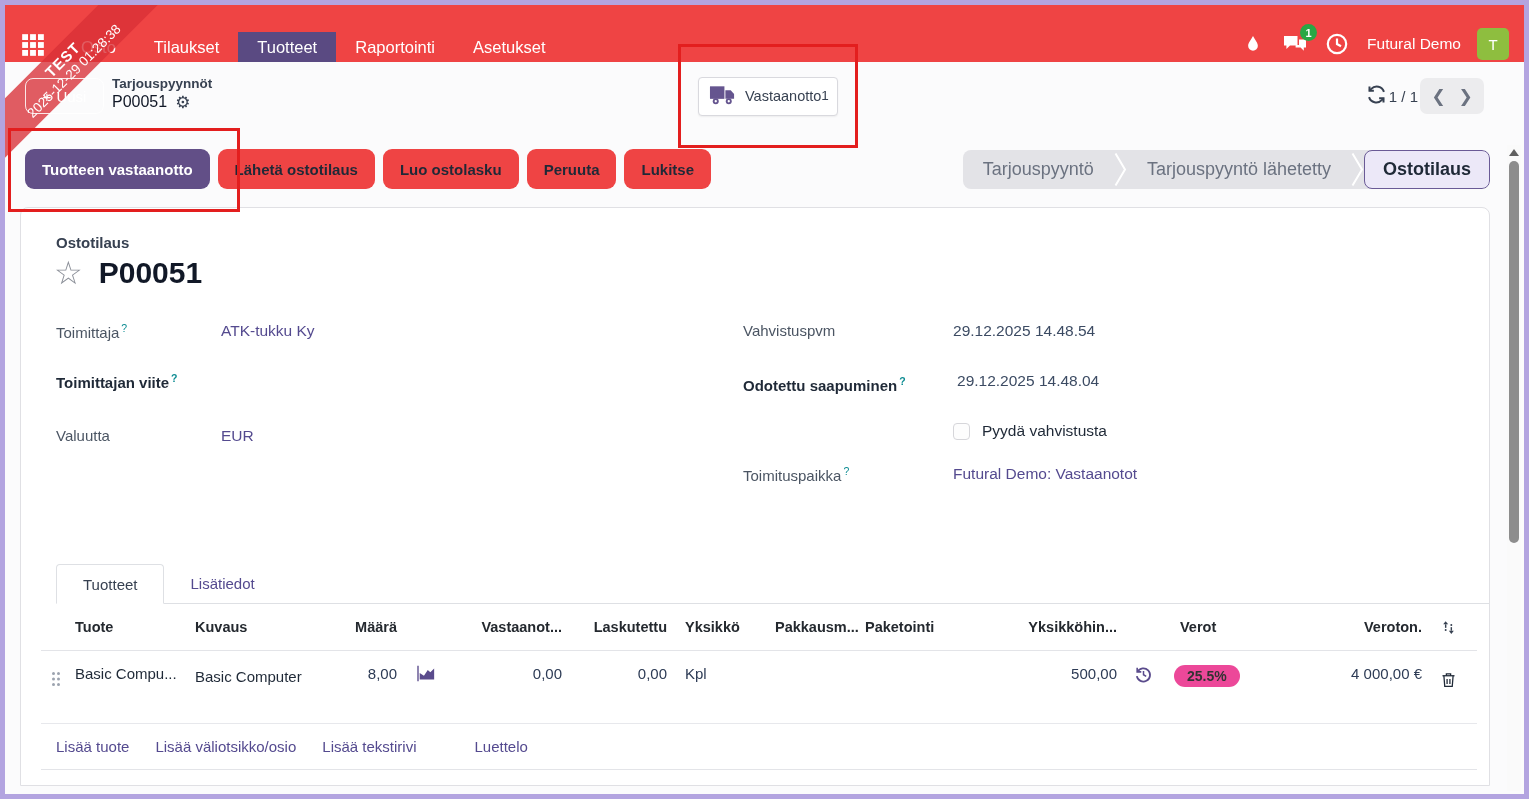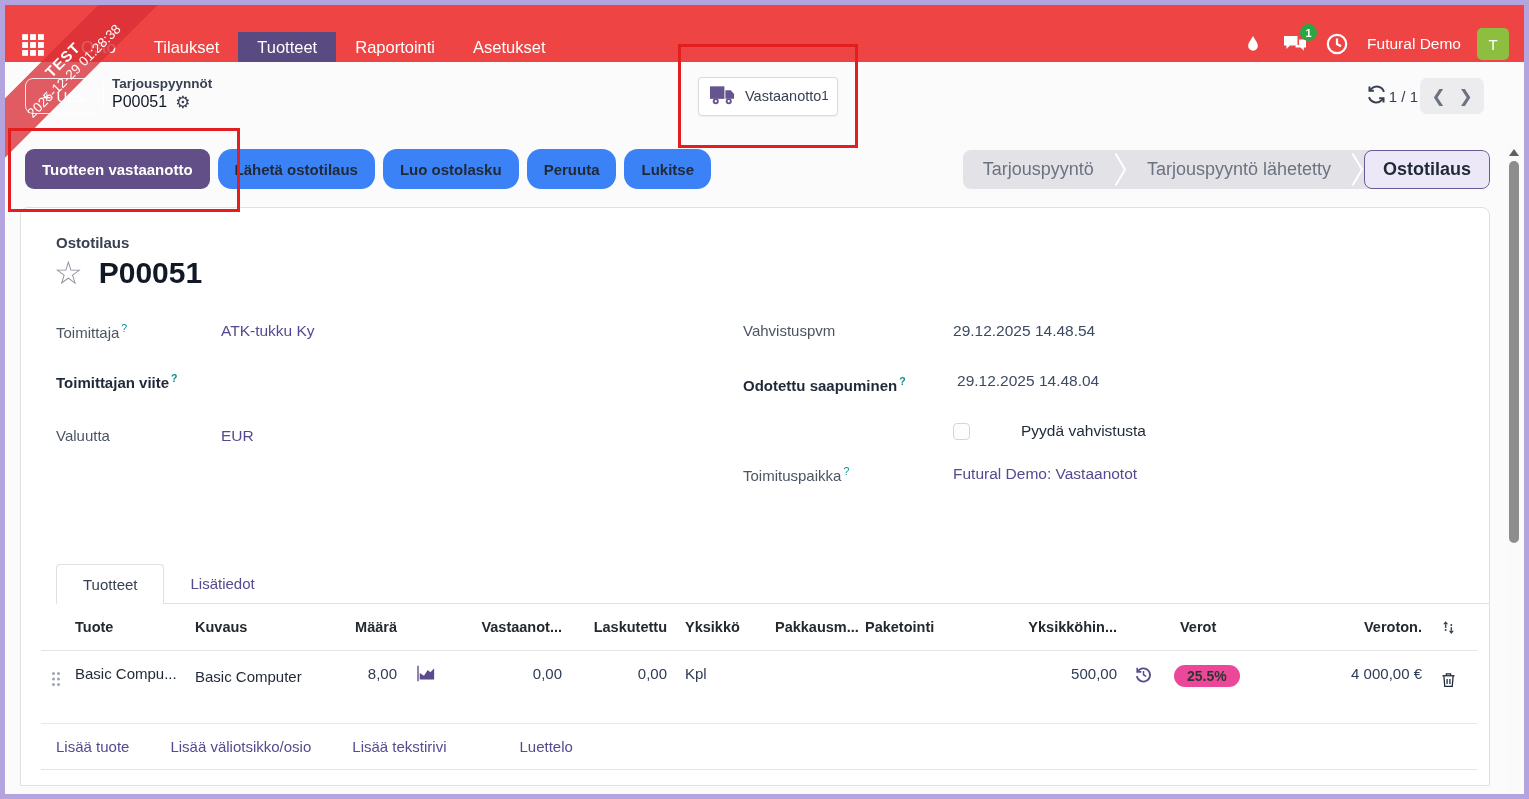--- a/index.html
+++ b/index.html
@@ -66,21 +66,21 @@
   .smart-txt { display:flex; flex-direction:row; line-height:1.15; }
   .smart-label { font-size:14.5px; color:#374151; }
   .smart-count { font-size:13.5px; color:#374151; }
   
   .action-row { position:absolute; left:25px; top:149px; display:flex; gap:8px; z-index:5; }
   .btn {
     height:40px; border:none; border-radius:9px; padding:0 17px; font-size:15px;
     font-weight:600; cursor:pointer; white-space:nowrap;
   }
   .btn.primary { background:#624f87; color:#fff; }
-  .btn.secondary { background:#3b82f6; color:#1f2937;border-radius:14px; }
+  .btn.secondary { background:#ef4444; color:#1f2937; }
   
   .statusbar {
     position:absolute; right:39px; top:150px; height:39px; background:#e3e3e7;
     border-radius:8px; display:flex; align-items:stretch; overflow:hidden; z-index:5;
   }
   .step {
     display:flex; align-items:center; padding:0 20px; font-size:18px; color:#6b7280;
     cursor:pointer; white-space:nowrap;
   }
   .chev { display:flex; align-items:center; }
@@ -103,21 +103,21 @@
   .fcol.right { width:712px; }
   .frow { display:flex; margin-bottom:22px; min-height:28px; }
   .flabel { width:165px; font-size:15px; color:#4b5563; padding-top:2px; }
   .fcol.right .flabel { width:210px; }
   .flabel.bold { font-weight:bold; color:#1f2937; }
   .fvalue { font-size:15.5px; color:#3c4b63; padding-top:2px; }
   .fvalue.link { color:#544a8f; cursor:pointer; }
   .help { color:#0d8c92; font-size:10.5px; vertical-align:super; margin-left:2px; }
   .cbx-row { display:flex; align-items:center; gap:12px; }
   .checkbox { width:17px; height:17px; border:1px solid #d6d6da; border-radius:4px; background:#fdfdfd; cursor:pointer; }
-  .cbx-label { font-size:15.5px; color:#1f2937;margin-left:39px; }
+  .cbx-label { font-size:15.5px; color:#1f2937; }
   
   .tabs { position:absolute; left:35px; right:0; top:356px; height:40px; display:flex; border-bottom:1px solid #dee0e4; }
   .tab { font-size:15px; padding:0 26px; display:flex; align-items:center; cursor:pointer; }
   .tab.active {
     background:#fff; color:#374151; border:1px solid #dee0e4; border-bottom:1px solid #fff;
     border-radius:4px 4px 0 0; margin-bottom:-1px;
   }
   .tab.inactive { color:#544a8f; }
   
   .ptable { position:absolute; left:20px; right:12px; top:396px; }
@@ -128,21 +128,21 @@
   .tbody-row { min-height:73px; border-bottom:1px solid #e7e8ec; align-items:start; padding:14px 0 10px; }
   .td { font-size:15px; color:#2d3b55; padding:0 4px; }
   .td.name { color:#1f2937; white-space:nowrap; overflow:hidden; }
   .td.desc { color:#1f2937; line-height:1.55; }
   .pill {
     display:inline-block; background:#ec4899; border-radius:12px; padding:3px 13px;
     font-size:14px; color:#333; font-weight:600;
   }
   .drag-handle { cursor:grab; display:flex; justify-content:center; padding-top:6px; }
   .cell-icon { display:flex; justify-content:center; cursor:pointer; }
-  .tfoot { display:flex; align-items:center; height:46px; border-bottom:1px solid #e3e4e8; padding-left:15px; gap:41px; }
+  .tfoot { display:flex; align-items:center; height:46px; border-bottom:1px solid #e3e4e8; padding-left:15px; gap:26px; }
   .flink { font-size:15px; color:#544a8f; cursor:pointer; white-space:nowrap; }
   .flink.catalog { margin-left:32px; }
   
   .ribbon {
     position:absolute; top:44px; left:-82px; width:300px; padding:5px 0;
     background:rgba(217,48,54,.78); transform:rotate(-45deg); text-align:center;
     color:#fff; z-index:60; pointer-events:none;
   }
   .ribbon .l1 { font-size:15px; font-weight:bold; letter-spacing:1px; }
   .ribbon .l2 { font-size:13.5px; }

